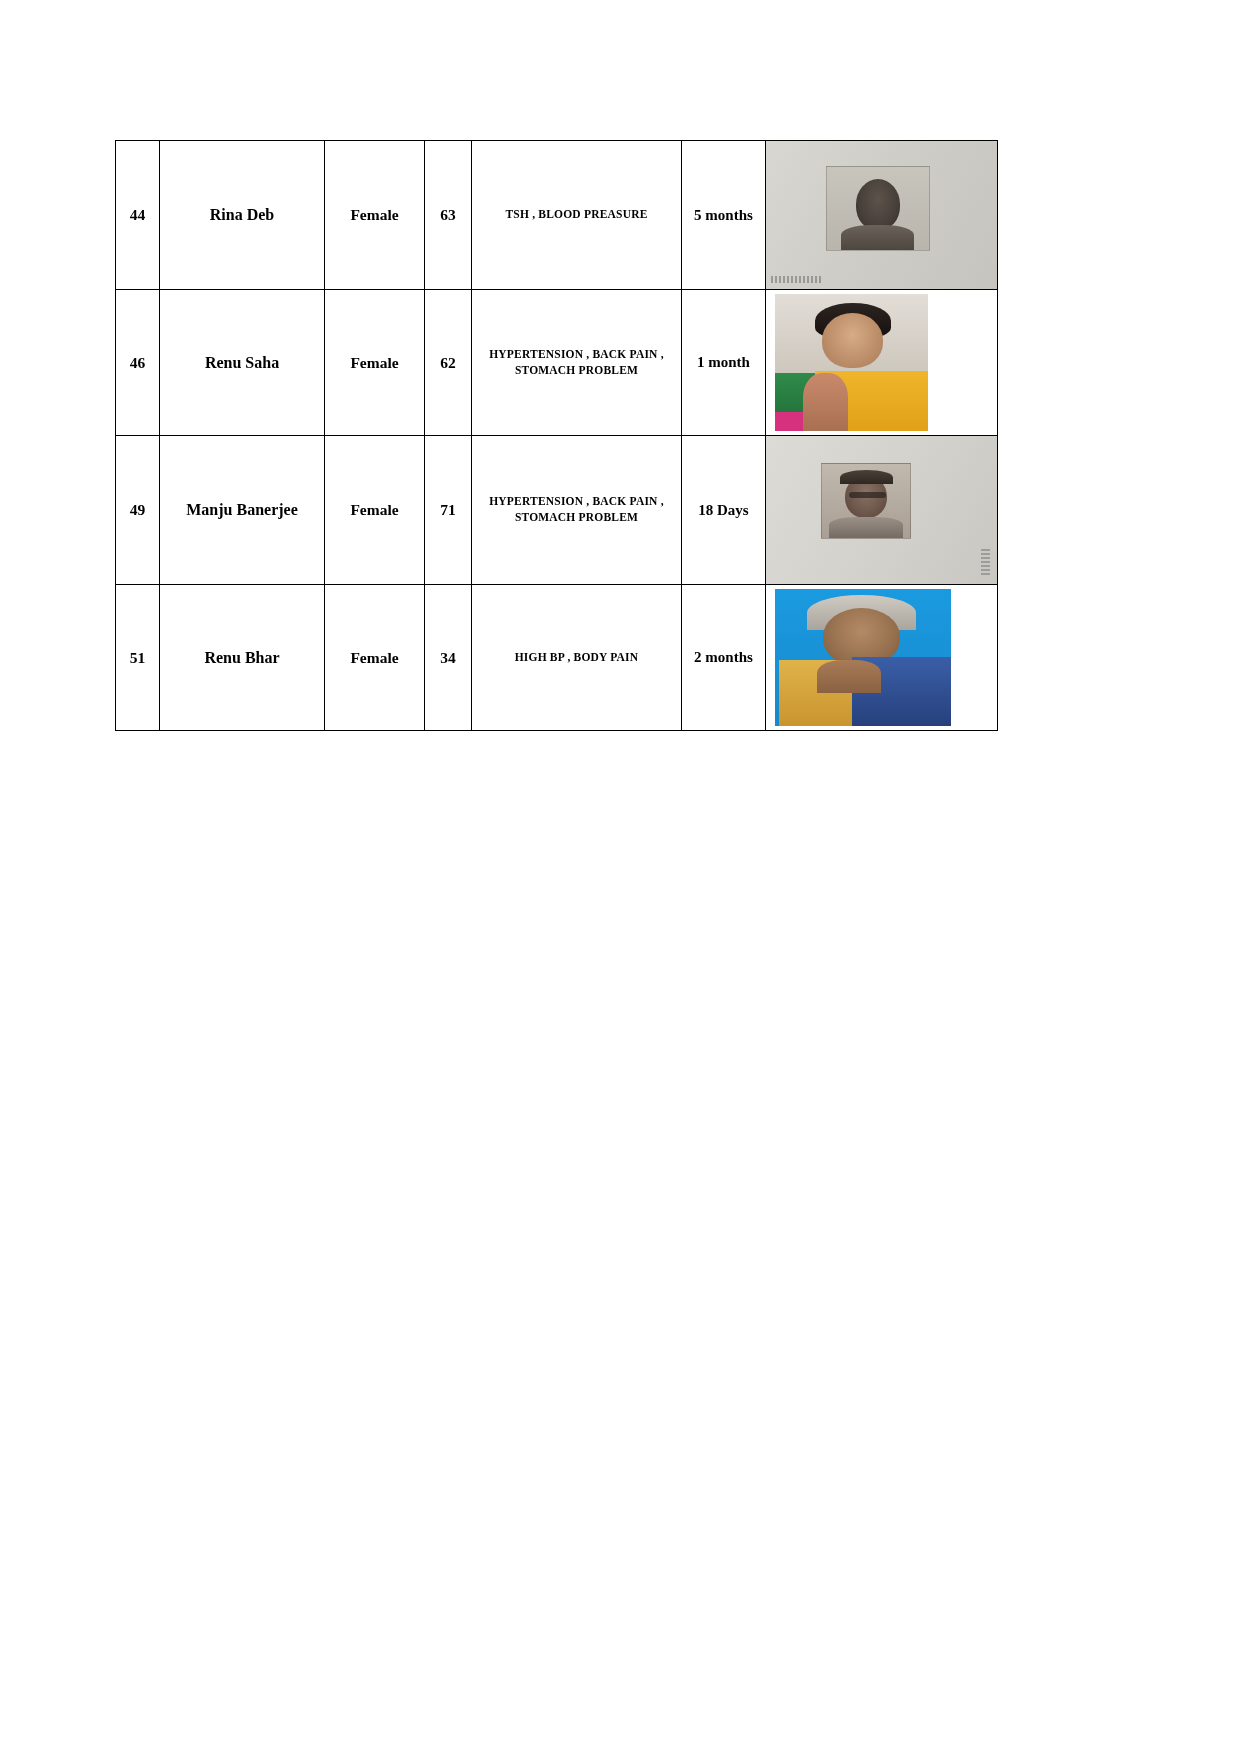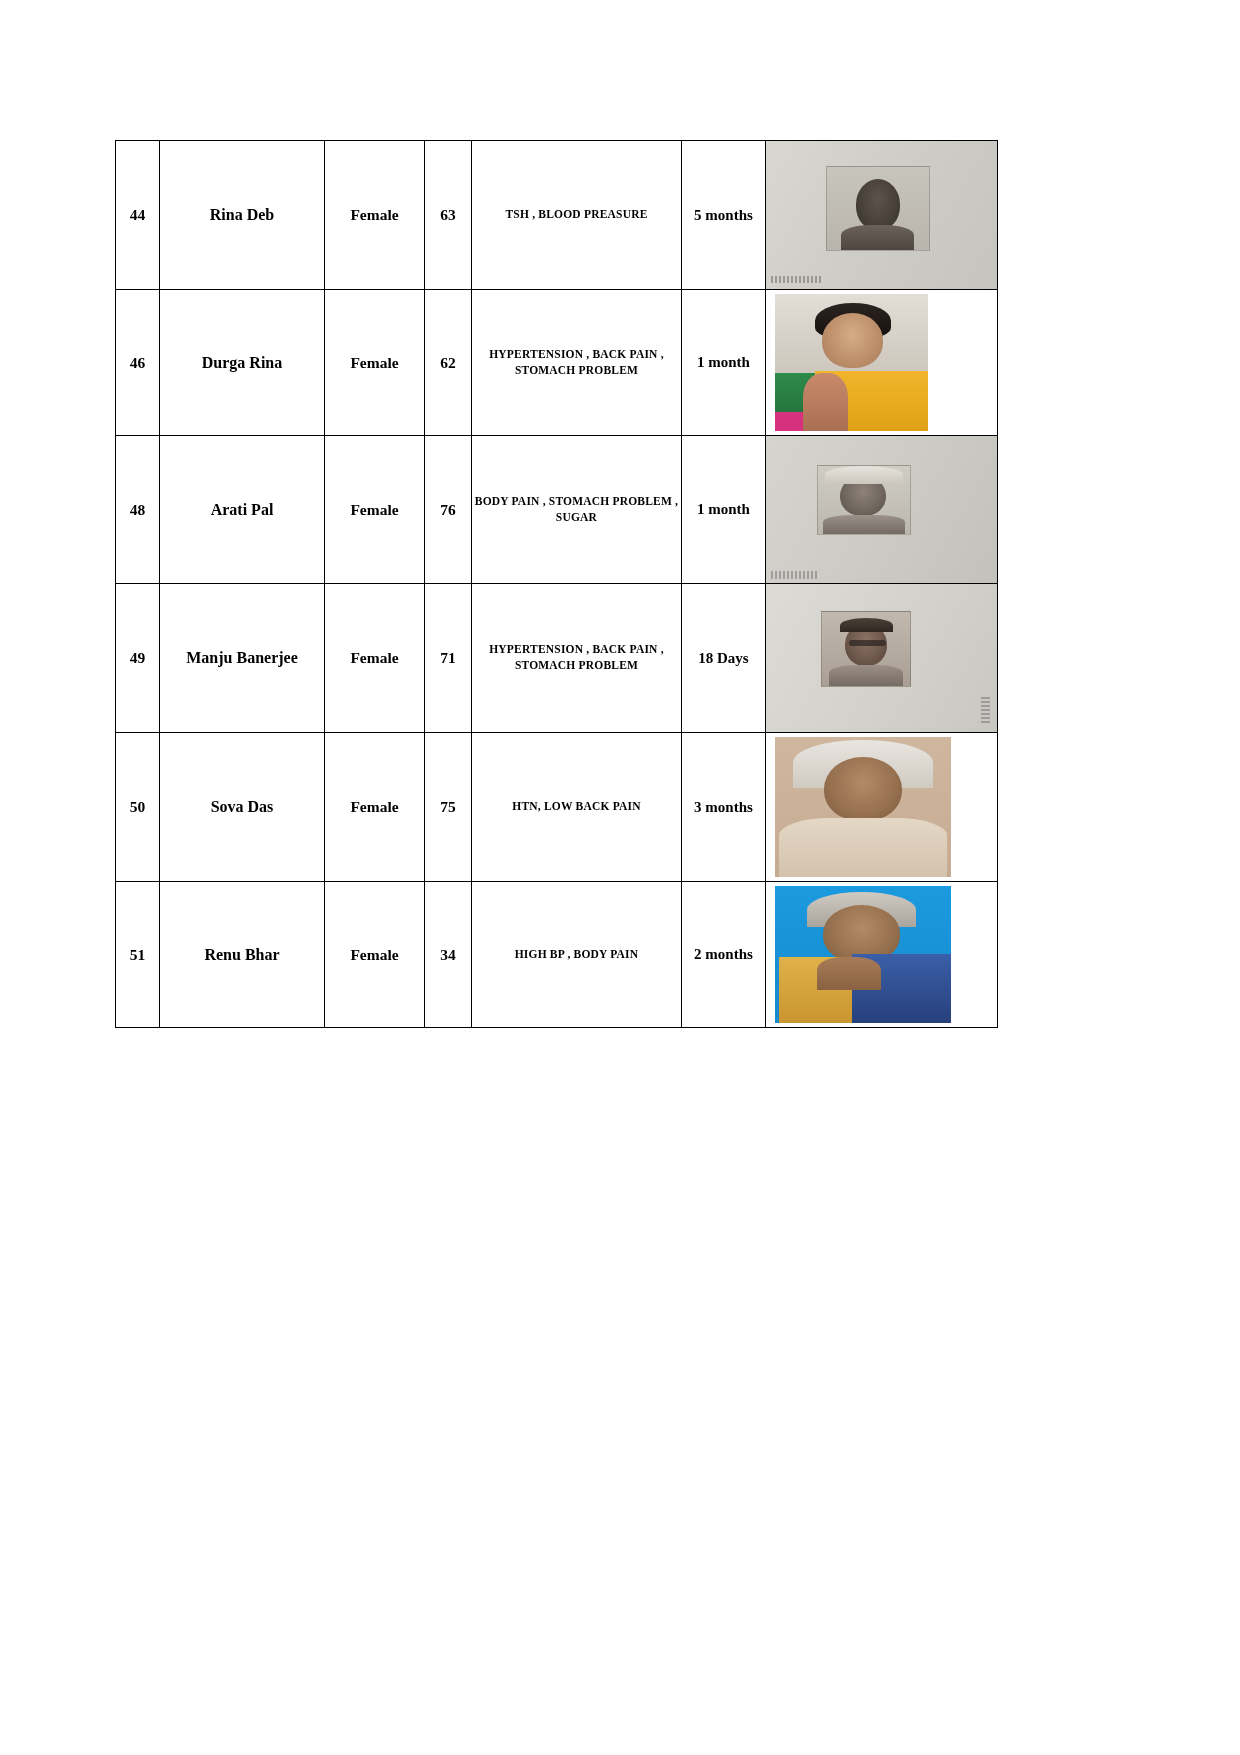--- a/index.html
+++ b/index.html
@@ -131,21 +131,21 @@
               <span style="position:absolute;left:14%;top:70%;width:72%;height:30%;background:linear-gradient(180deg,#6b625a 0%,#4d463f 100%);border-radius:40% 40% 0 0;"></span>
             </span>
             <span style="position:absolute;left:2%;bottom:4%;width:22%;height:5%;background:repeating-linear-gradient(90deg,#6b6b6b 0 2px,transparent 2px 4px);opacity:.55;"></span>
           </span>
         </td>
       </tr>
 
 
       <tr class="r2">
         <td class="cell-sl">46</td>
-        <td class="cell-name">Durga Rina</td>
+        <td class="cell-name">Renu Saha</td>
         <td class="cell-sex">Female</td>
         <td class="cell-age">62</td>
         <td class="cell-problem">HYPERTENSION ,  BACK PAIN , STOMACH PROBLEM</td>
         <td class="cell-dur">1 month</td>
         <td class="cell-photo">
           <span class="photo-wrap">
             <span class="ph-bg" style="background:#ffffff;"></span>
             <span style="position:absolute;left:4%;top:3%;width:66%;height:94%;background:linear-gradient(180deg,#d9d4cc 0%,#cfc9c0 55%,#e6b52e 100%);">
               <span style="position:absolute;left:0;top:0;width:100%;height:58%;background:linear-gradient(180deg,#e2ddd6 0%,#cdc7bd 100%);"></span>
               <span style="position:absolute;left:26%;top:6%;width:50%;height:26%;background:linear-gradient(180deg,#2c2420 0%,#17110f 100%);border-radius:50% 50% 30% 30%;"></span>
@@ -153,39 +153,20 @@
               <span style="position:absolute;left:0;top:58%;width:30%;height:42%;background:linear-gradient(180deg,#2f8b4a 0%,#1f6b37 100%);"></span>
               <span style="position:absolute;left:26%;top:56%;width:74%;height:44%;background:linear-gradient(180deg,#f0b52c 0%,#e0a117 100%);"></span>
               <span style="position:absolute;left:18%;top:58%;width:30%;height:42%;background:linear-gradient(180deg,#c98a6b 0%,#a96f52 100%);border-radius:42% 42% 0 0;"></span>
               <span style="position:absolute;left:0;top:86%;width:18%;height:14%;background:#d6317f;"></span>
             </span>
           </span>
         </td>
       </tr>
 
 
-      <tr class="r4">
-        <td class="cell-sl">48</td>
-        <td class="cell-name">Arati Pal</td>
-        <td class="cell-sex">Female</td>
-        <td class="cell-age">76</td>
-        <td class="cell-problem">BODY PAIN ,  STOMACH PROBLEM , SUGAR</td>
-        <td class="cell-dur">1 month</td>
-        <td class="cell-photo">
-          <span class="photo-wrap">
-            <span class="ph-bg" style="background:linear-gradient(120deg,#d6d4cf 0%,#cdcbc6 50%,#c3c1bc 100%);"></span>
-            <span class="inner-card" style="left:22%;top:20%;width:40%;height:46%;background:linear-gradient(180deg,#cfccc4 0%,#bcb8b0 100%);">
-              <span class="face" style="position:absolute;left:24%;top:12%;width:50%;height:62%;background:radial-gradient(ellipse at 50% 40%,#8d8379 0%,#6e655c 60%,#554d46 100%);"></span>
-              <span style="position:absolute;left:8%;top:0%;width:84%;height:26%;background:linear-gradient(180deg,#e7e4dd 0%,#cbc7bf 100%);border-radius:48% 48% 0 0;"></span>
-              <span style="position:absolute;left:6%;top:72%;width:88%;height:28%;background:linear-gradient(180deg,#9a9189 0%,#736b63 100%);border-radius:36% 36% 0 0;"></span>
-            </span>
-            <span style="position:absolute;left:2%;bottom:3%;width:20%;height:5%;background:repeating-linear-gradient(90deg,#6f6f6f 0 2px,transparent 2px 4px);opacity:.5;"></span>
-          </span>
-        </td>
-      </tr>
 
       <tr class="r5">
         <td class="cell-sl">49</td>
         <td class="cell-name">Manju Banerjee</td>
         <td class="cell-sex">Female</td>
         <td class="cell-age">71</td>
         <td class="cell-problem">HYPERTENSION ,  BACK PAIN , STOMACH PROBLEM</td>
         <td class="cell-dur">18 Days</td>
         <td class="cell-photo">
           <span class="photo-wrap">
@@ -194,38 +175,20 @@
               <span class="face" style="position:absolute;left:26%;top:16%;width:48%;height:58%;background:radial-gradient(ellipse at 50% 40%,#8a7264 0%,#6c564a 60%,#52403a 100%);"></span>
               <span style="position:absolute;left:20%;top:8%;width:60%;height:20%;background:linear-gradient(180deg,#4a4038 0%,#2f2822 100%);border-radius:50% 50% 0 0;"></span>
               <span style="position:absolute;left:30%;top:38%;width:42%;height:8%;background:rgba(40,34,30,.7);border-radius:3px;"></span>
               <span style="position:absolute;left:8%;top:72%;width:84%;height:28%;background:linear-gradient(180deg,#9b9087 0%,#766b62 100%);border-radius:38% 38% 0 0;"></span>
             </span>
             <span style="position:absolute;right:3%;bottom:6%;width:4%;height:18%;background:repeating-linear-gradient(180deg,#6f6f6f 0 2px,transparent 2px 4px);opacity:.5;"></span>
           </span>
         </td>
       </tr>
 
-      <tr class="r6">
-        <td class="cell-sl">50</td>
-        <td class="cell-name">Sova Das</td>
-        <td class="cell-sex">Female</td>
-        <td class="cell-age">75</td>
-        <td class="cell-problem">HTN, LOW BACK PAIN</td>
-        <td class="cell-dur">3 months</td>
-        <td class="cell-photo">
-          <span class="photo-wrap">
-            <span class="ph-bg" style="background:#ffffff;"></span>
-            <span style="position:absolute;left:4%;top:3%;width:76%;height:94%;background:linear-gradient(180deg,#cfb79f 0%,#c5ab92 100%);">
-              <span style="position:absolute;left:10%;top:2%;width:80%;height:34%;background:linear-gradient(180deg,#e9e5df 0%,#cfcac2 100%);border-radius:48% 48% 0 0;"></span>
-              <span class="face" style="position:absolute;left:28%;top:14%;width:44%;height:46%;background:radial-gradient(ellipse at 50% 40%,#b28a67 0%,#96704f 60%,#7a583c 100%);"></span>
-              <span style="position:absolute;left:2%;top:58%;width:96%;height:42%;background:linear-gradient(180deg,#e4d7c5 0%,#d3c3ad 100%);border-radius:30% 30% 0 0;"></span>
-            </span>
-          </span>
-        </td>
-      </tr>
 
       <tr class="r7">
         <td class="cell-sl">51</td>
         <td class="cell-name">Renu Bhar</td>
         <td class="cell-sex">Female</td>
         <td class="cell-age">34</td>
         <td class="cell-problem">HIGH BP ,  BODY PAIN</td>
         <td class="cell-dur">2 months</td>
         <td class="cell-photo">
           <span class="photo-wrap">

